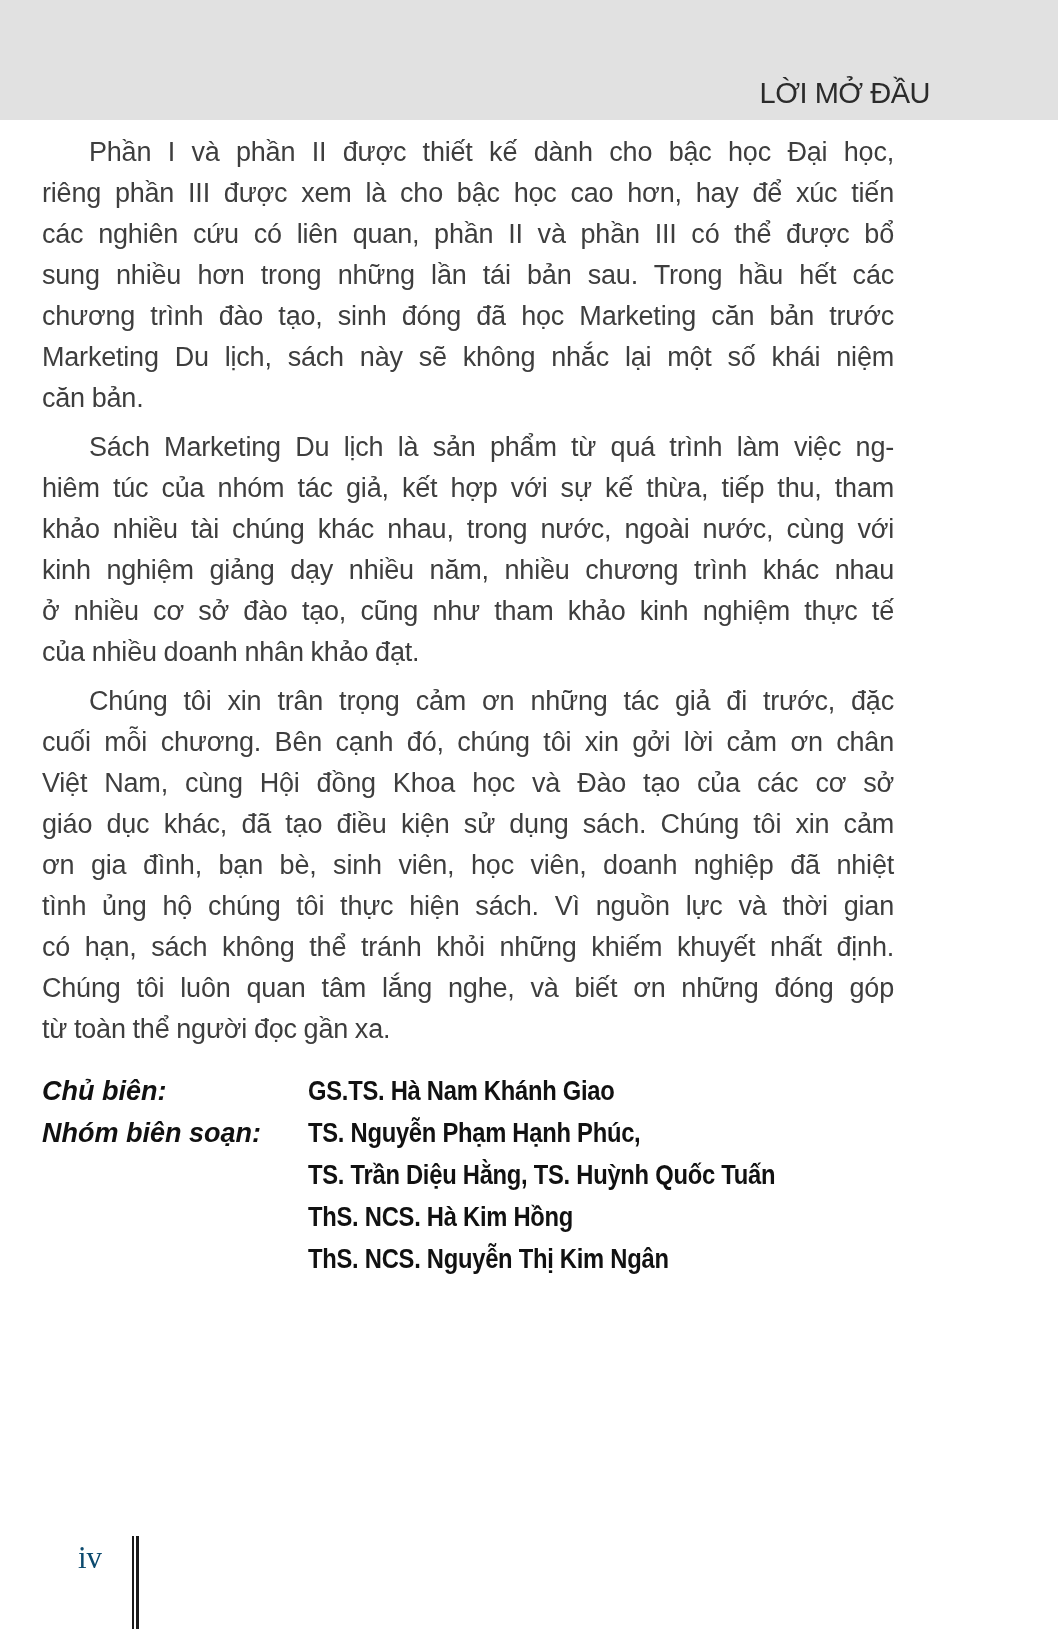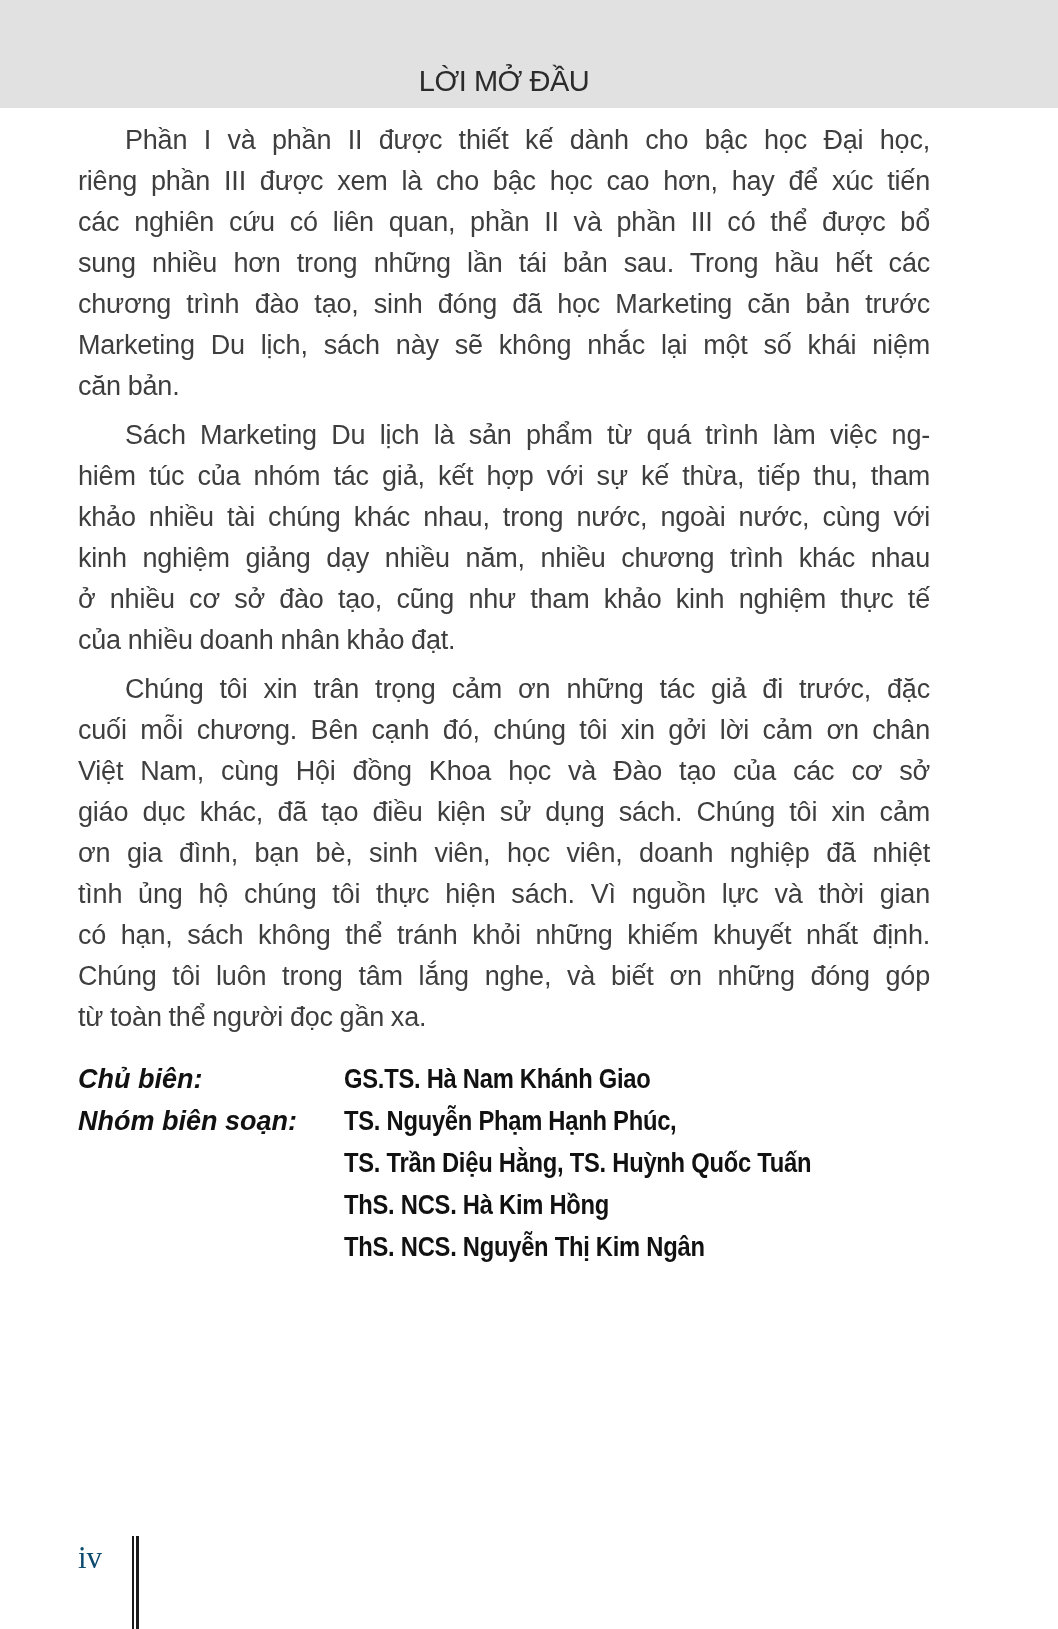--- a/index.html
+++ b/index.html
@@ -10,40 +10,40 @@
     position: relative;
     width: 1058px;
     height: 1629px;
     overflow: hidden;
   }
   .page { width: 1058px; height: 1629px; position: relative; background: #ffffff; }
 
   
   .header-bar {
     width: 1058px;
-    height: 108px;
+    height: 120px;
     background: #e1e1e1;
     display: flex;
     align-items: flex-end;
-    justify-content: center;
+    justify-content: flex-end;
     padding-bottom: 12px;
     padding-left: 78px;
     padding-right: 128px;
   }
   .header-title {
     font-size: 29px;
     line-height: 29px;
     letter-spacing: -0.5px;
     color: #2b2b2b;
     font-weight: 400;
   }
 
   
   .content {
-    margin-left: 78px;
+    margin-left: 42px;
     width: 852px;
     margin-top: 12px;
   }
   .paragraph { margin-bottom: 8px; }
   .line {
     font-size: 27px;
     line-height: 41px;
     color: #3e3e3e;
     letter-spacing: -0.2px;
     word-spacing: -0.5px;
@@ -129,21 +129,21 @@
     </div>
 
     <div class="paragraph">
       <div class="line first">Chúng tôi xin trân trọng cảm ơn những tác giả đi trước, đặc</div>
       <div class="line">cuối mỗi chương. Bên cạnh đó, chúng tôi xin gởi lời cảm ơn chân</div>
       <div class="line">Việt Nam, cùng Hội đồng Khoa học và Đào tạo của các cơ sở</div>
       <div class="line">giáo dục khác, đã tạo điều kiện sử dụng sách. Chúng tôi xin cảm</div>
       <div class="line">ơn gia đình, bạn bè, sinh viên, học viên, doanh nghiệp đã nhiệt</div>
       <div class="line">tình ủng hộ chúng tôi thực hiện sách. Vì nguồn lực và thời gian</div>
       <div class="line">có hạn, sách không thể tránh khỏi những khiếm khuyết nhất định.</div>
-      <div class="line">Chúng tôi luôn trong tâm lắng nghe, và biết ơn những đóng góp</div>
+      <div class="line">Chúng tôi luôn quan tâm lắng nghe, và biết ơn những đóng góp</div>
       <div class="line lastline">từ toàn thể người đọc gần xa.</div>
     </div>
 
     <div class="credits">
       <div class="credit-row">
         <span class="credit-label">Chủ biên:</span>
         <span><span class="credit-value">GS.TS. Hà Nam Khánh Giao</span></span>
       </div>
       <div class="credit-row">
         <span class="credit-label">Nhóm biên soạn:</span>

